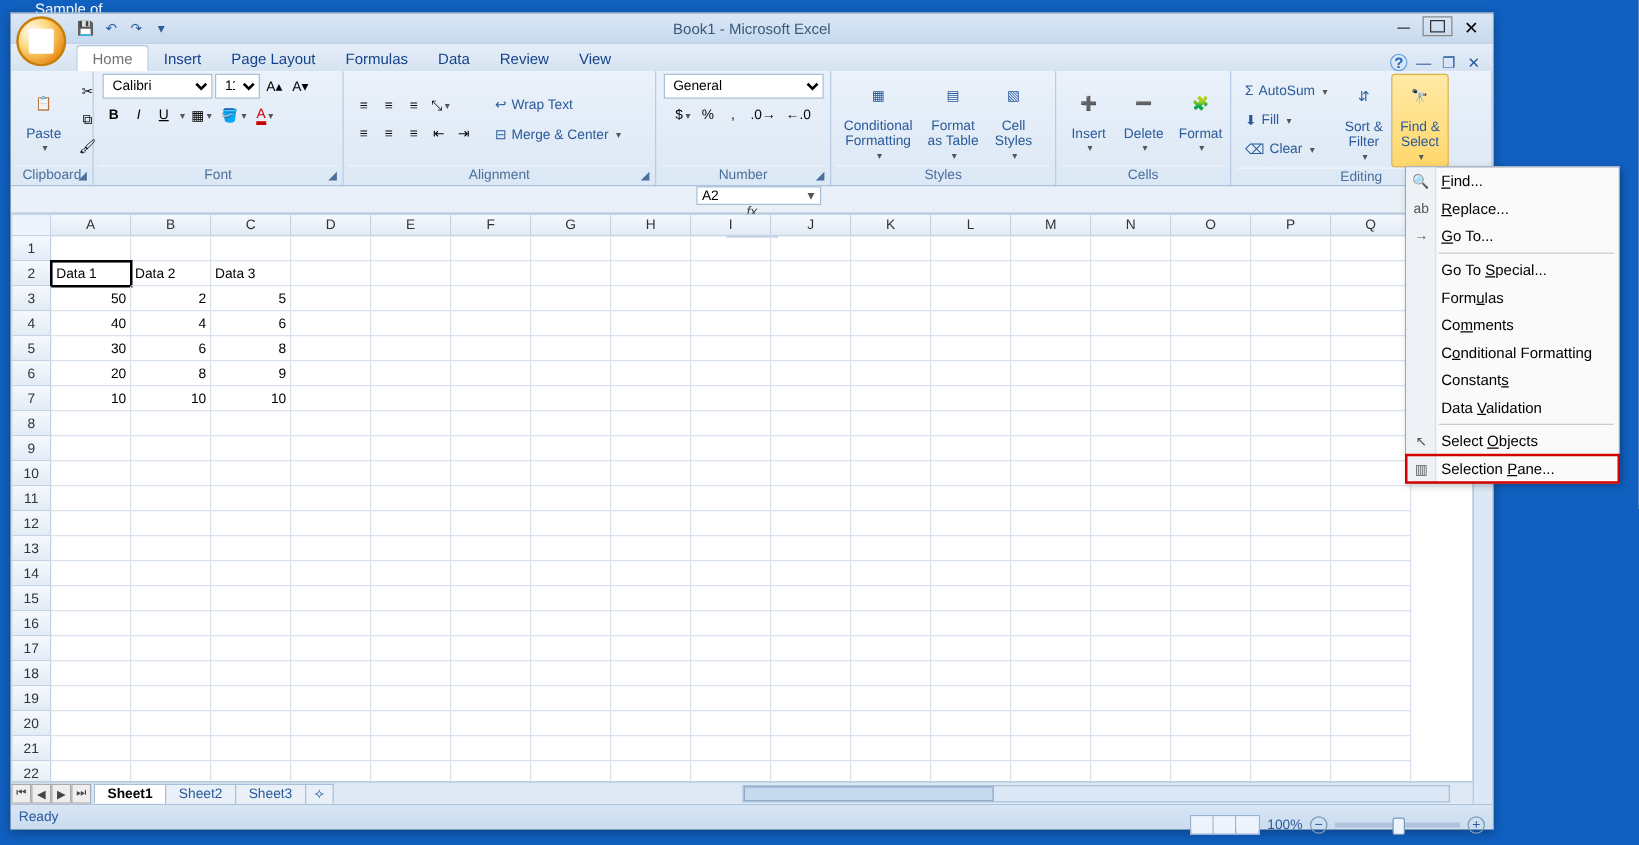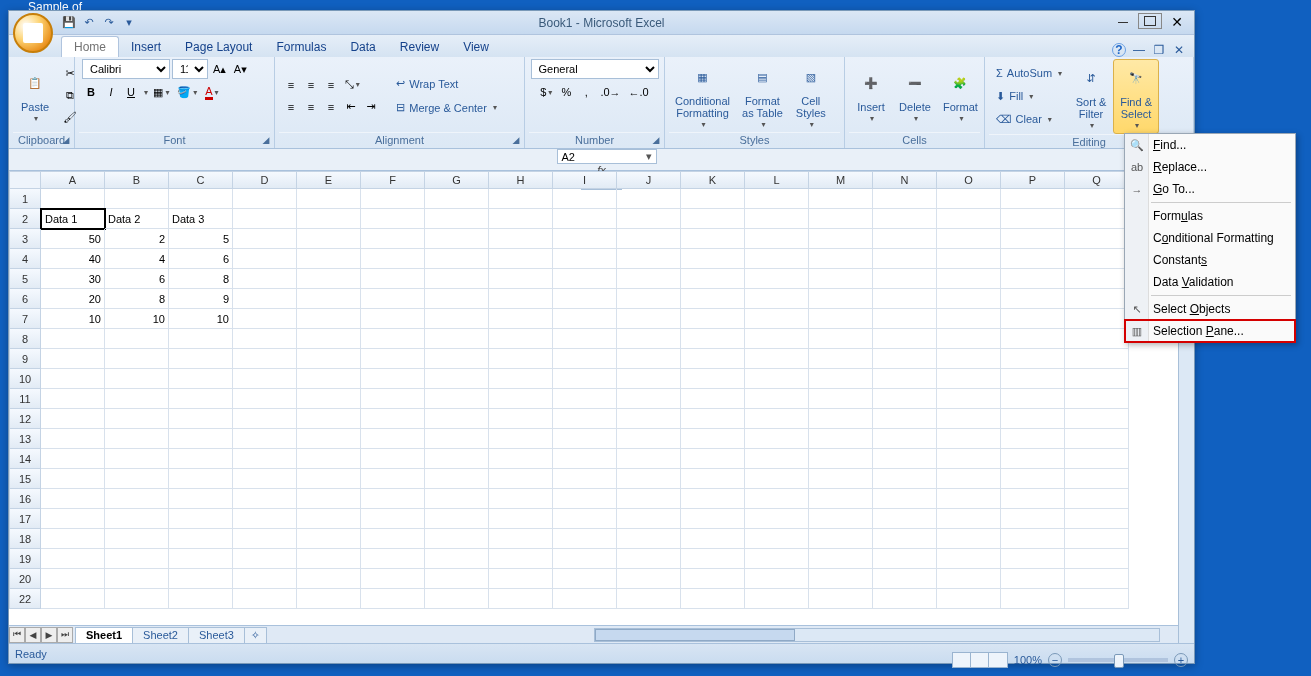--- a/index.html
+++ b/index.html
@@ -729,20 +729,40 @@
             <div class="c"></div>
             <div class="c"></div>
             <div class="c"></div>
             <div class="c"></div>
             <div class="c"></div>
             <div class="c"></div>
             <div class="c"></div>
             <div class="c"></div>
           </div>
           <div class="r">
+            <div class="rh">21</div>
+            <div class="c"></div>
+            <div class="c"></div>
+            <div class="c"></div>
+            <div class="c"></div>
+            <div class="c"></div>
+            <div class="c"></div>
+            <div class="c"></div>
+            <div class="c"></div>
+            <div class="c"></div>
+            <div class="c"></div>
+            <div class="c"></div>
+            <div class="c"></div>
+            <div class="c"></div>
+            <div class="c"></div>
+            <div class="c"></div>
+            <div class="c"></div>
+            <div class="c"></div>
+          </div>
+          <div class="r">
             <div class="rh">22</div>
             <div class="c"></div>
             <div class="c"></div>
             <div class="c"></div>
             <div class="c"></div>
             <div class="c"></div>
             <div class="c"></div>
             <div class="c"></div>
             <div class="c"></div>
             <div class="c"></div>
@@ -806,21 +826,27 @@
     <div class="mi">
       <span class="mico">ab</span>
       <span><span class="u">R</span>eplace...</span>
     </div>
     <div class="mi">
       <span class="mico">→</span>
       <span><span class="u">G</span>o To...</span>
     </div>
     <div class="sep"></div>
     <div class="mi">
+      <span>Go To <span class="u">S</span>pecial...</span>
+    </div>
+    <div class="mi">
       <span>Form<span class="u">u</span>las</span>
+    </div>
+    <div class="mi">
+      <span>Co<span class="u">m</span>ments</span>
     </div>
     <div class="mi">
       <span>C<span class="u">o</span>nditional Formatting</span>
     </div>
     <div class="mi">
       <span>Constant<span class="u">s</span></span>
     </div>
     <div class="mi">
       <span>Data <span class="u">V</span>alidation</span>
     </div>

